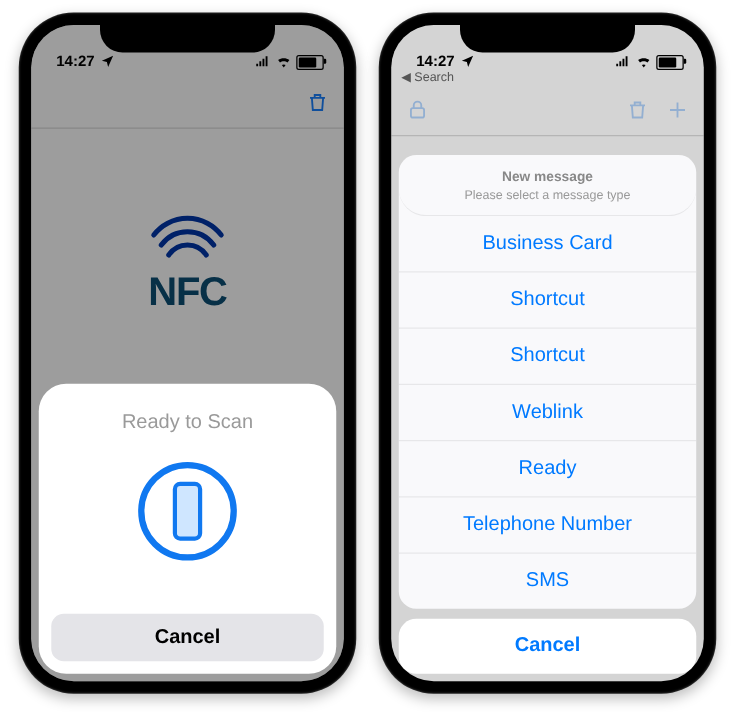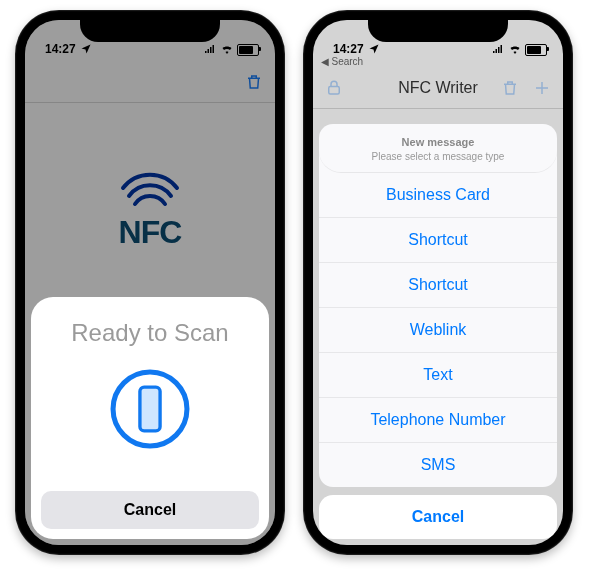--- a/index.html
+++ b/index.html
@@ -144,21 +144,21 @@
     .scan-sheet {
       position: absolute;
       left: 6px; right: 6px; bottom: 6px;
       background: #fff;
       border-radius: 22px;
       padding: 22px 10px 10px 10px;
       z-index: 20;
     }
     .scan-title {
       text-align: center;
-      font-size: 24px;
+      font-size: 16px;
       font-weight: 300;
       color: #9a9a9a;
       margin-bottom: 20px;
     }
     .scan-glyph {
       width: 84px; height: 84px;
       margin: 0 auto 40px auto;
       display: block;
     }
     .cancel-pill {
@@ -314,21 +314,20 @@
 
       <span class="back-to-search">◀ <span>Search</span></span>
 
       <div class="navbar right-nav-offset">
         <span class="nb-left">
           <svg class="nb-icon" viewBox="0 0 24 24" fill="none" stroke="#a8c8ee" stroke-width="2">
               <rect x="5" y="10" width="14" height="10" rx="2"></rect>
               <path d="M8 10V7a4 4 0 0 1 8 0v3"></path>
             </svg>
         </span>
-        <span class="nb-title">NFC Writer</span>
         <span class="nb-right">
           <svg class="nb-icon" viewBox="0 0 24 24" fill="none" stroke="#a8c8ee" stroke-width="2">
               <path d="M4 7h16M9 7V4h6v3M6 7l1 13h10l1-13"></path>
             </svg>
           <svg class="nb-icon" viewBox="0 0 24 24" fill="none" stroke="#a8c8ee" stroke-width="2">
               <path d="M12 4v16M4 12h16"></path>
             </svg>
         </span>
       </div>
 
@@ -337,21 +336,21 @@
       <div class="action-sheet">
         <div class="as-card">
           <div class="as-header">
             <div class="as-h-title">New message</div>
             <div class="as-h-sub">Please select a message type</div>
           </div>
           <div class="as-item">Business Card</div>
           <div class="as-item">Shortcut</div>
           <div class="as-item">Shortcut</div>
           <div class="as-item">Weblink</div>
-          <div class="as-item">Text</div>
+          <div class="as-item">Ready</div>
           <div class="as-item">Telephone Number</div>
           <div class="as-item">SMS</div>
         </div>
         <div class="as-cancel">Cancel</div>
       </div>
 
     </div>
   </div>
 
 </div>

